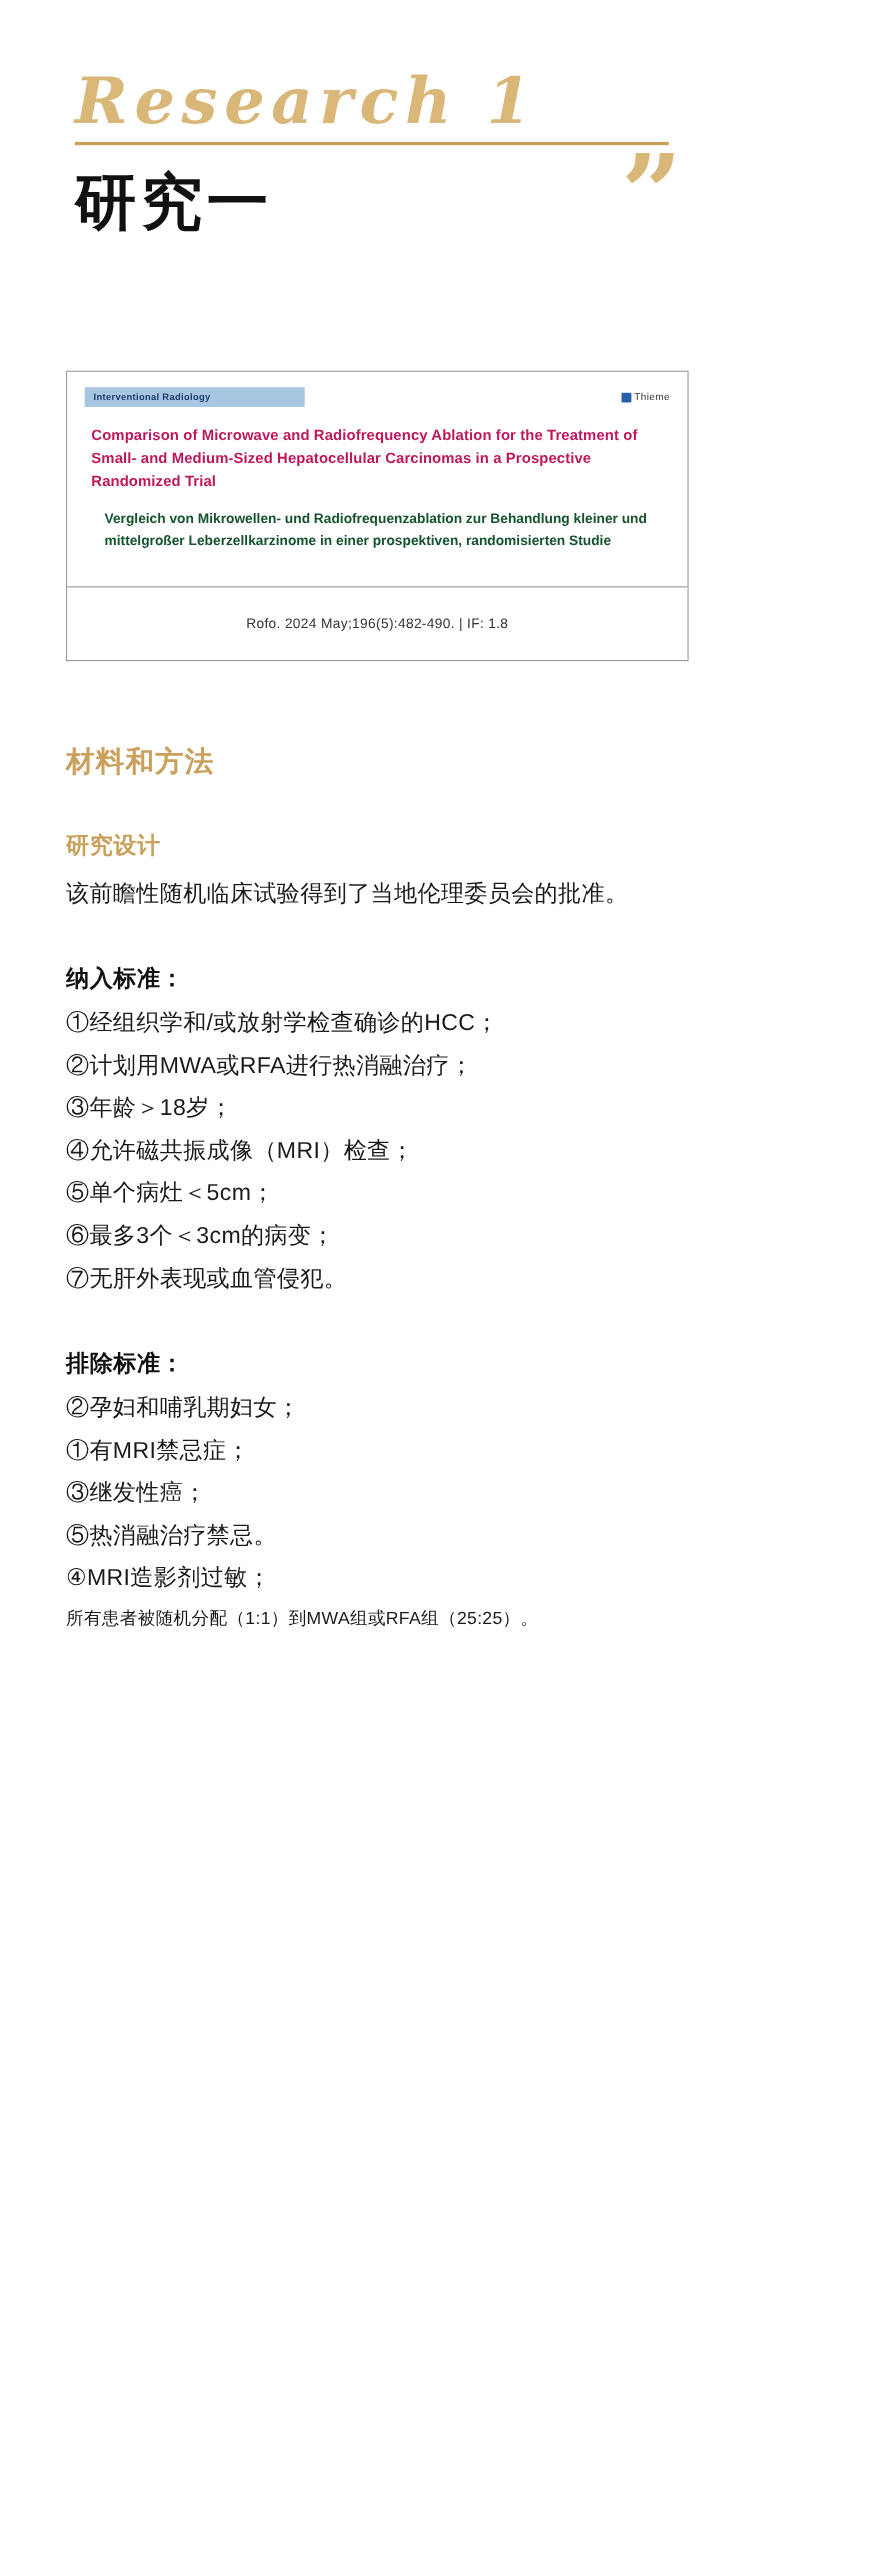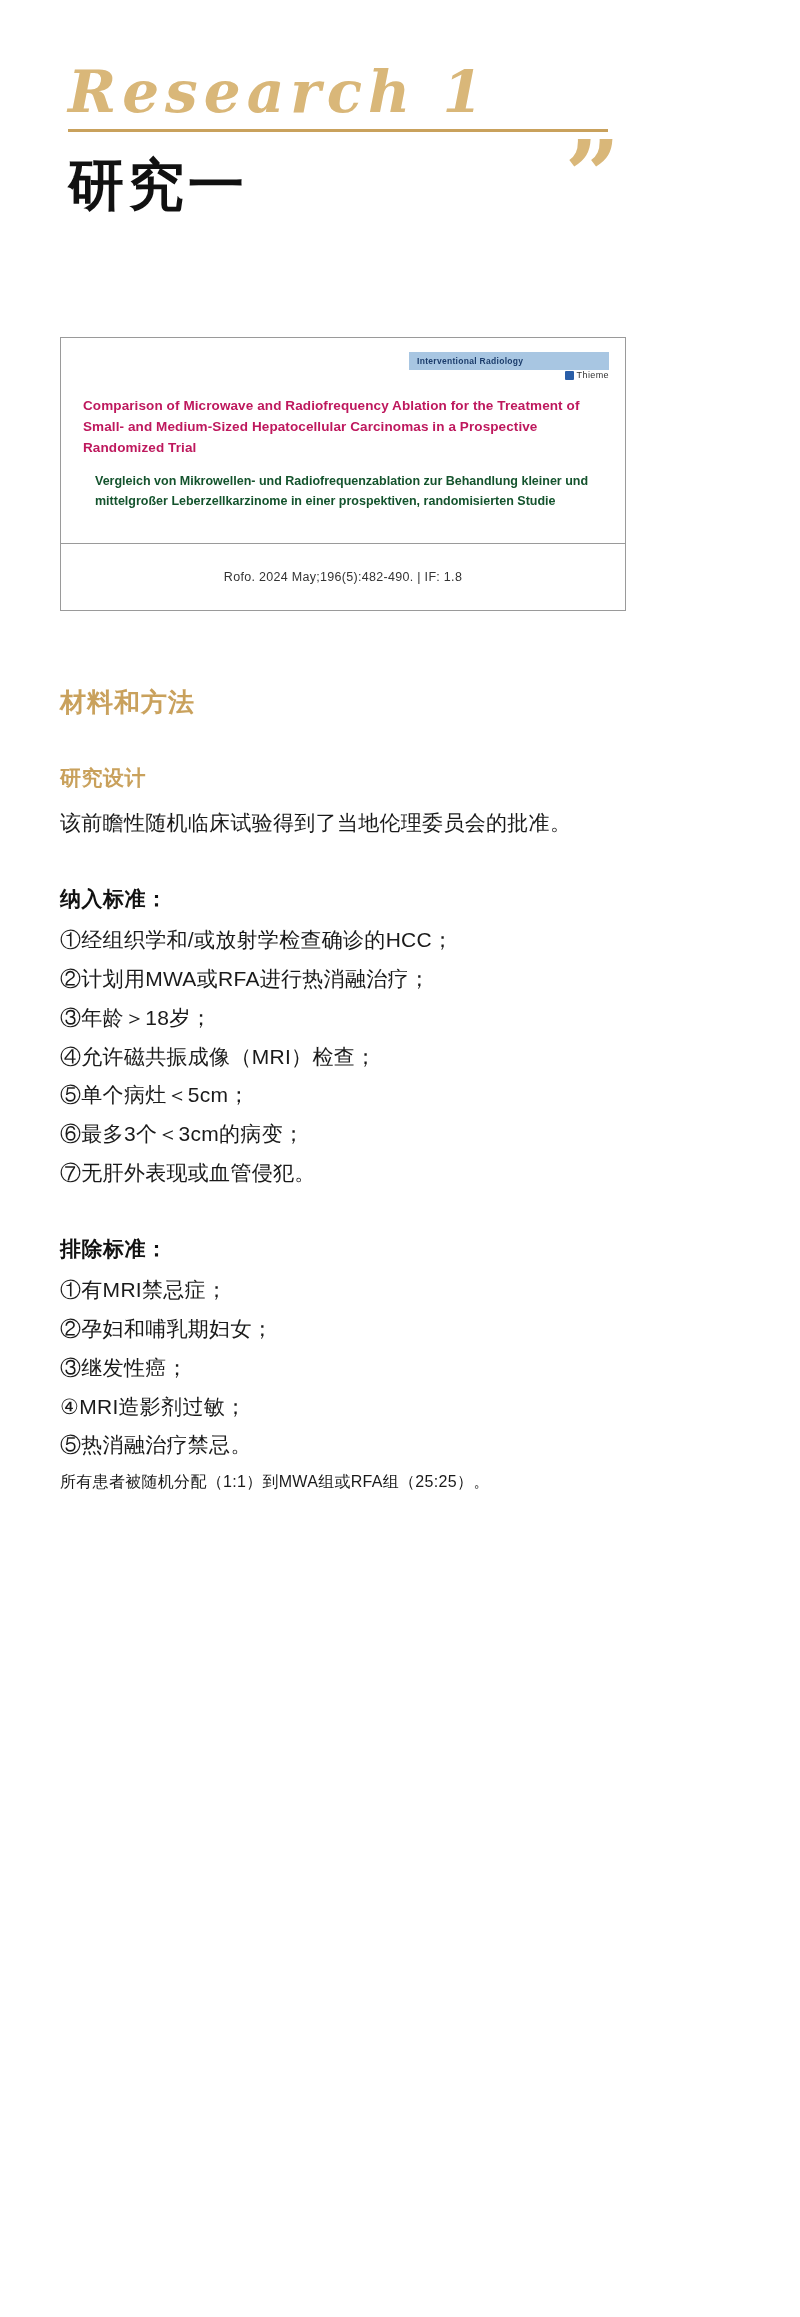--- a/index.html
+++ b/index.html
@@ -70,23 +70,22 @@
     margin-top: 122px;
     border: 1px solid #9a9a9a;
     background: #ffffff;
     box-sizing: border-box;
   }
   .card-top {
     padding: 14px 16px 0 16px;
   }
   .card-topbar {
     display: flex;
-    align-items: flex-end;
+    align-items: center;
     justify-content: space-between;
-    flex-direction: column;
   }
   .journal-tag {
     background: #a8c6e2;
     color: #1b3c6b;
     font-size: 8.5px;
     font-weight: bold;
     letter-spacing: 0.3px;
     padding: 4px 10px 4px 8px;
     min-width: 200px;
     box-sizing: border-box;
@@ -223,23 +222,23 @@
       <li>②计划用MWA或RFA进行热消融治疗；</li>
       <li>③年龄＞18岁；</li>
       <li>④允许磁共振成像（MRI）检查；</li>
       <li>⑤单个病灶＜5cm；</li>
       <li>⑥最多3个＜3cm的病变；</li>
       <li>⑦无肝外表现或血管侵犯。</li>
     </ul>
 
     <div class="bold-head">排除标准：</div>
     <ul class="items">
+      <li>②孕妇和哺乳期妇女；</li>
       <li>①有MRI禁忌症；</li>
-      <li>②孕妇和哺乳期妇女；</li>
       <li>③继发性癌；</li>
+      <li>⑤热消融治疗禁忌。</li>
       <li>④MRI造影剂过敏；</li>
-      <li>⑤热消融治疗禁忌。</li>
     </ul>
     <div class="tail-note">所有患者被随机分配（1:1）到MWA组或RFA组（25:25）。</div>
   </div>
 
   <div class="spacer-bottom"></div>
 </div>
 
 </body></html>

